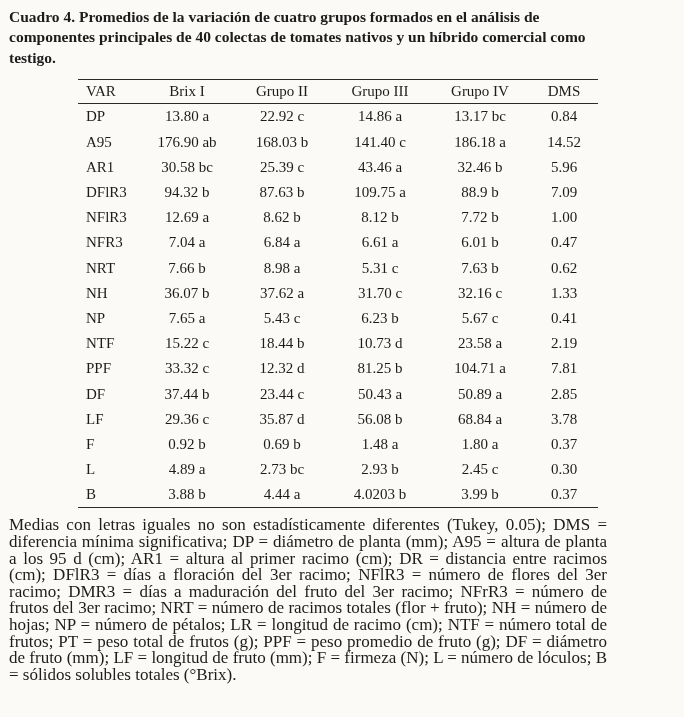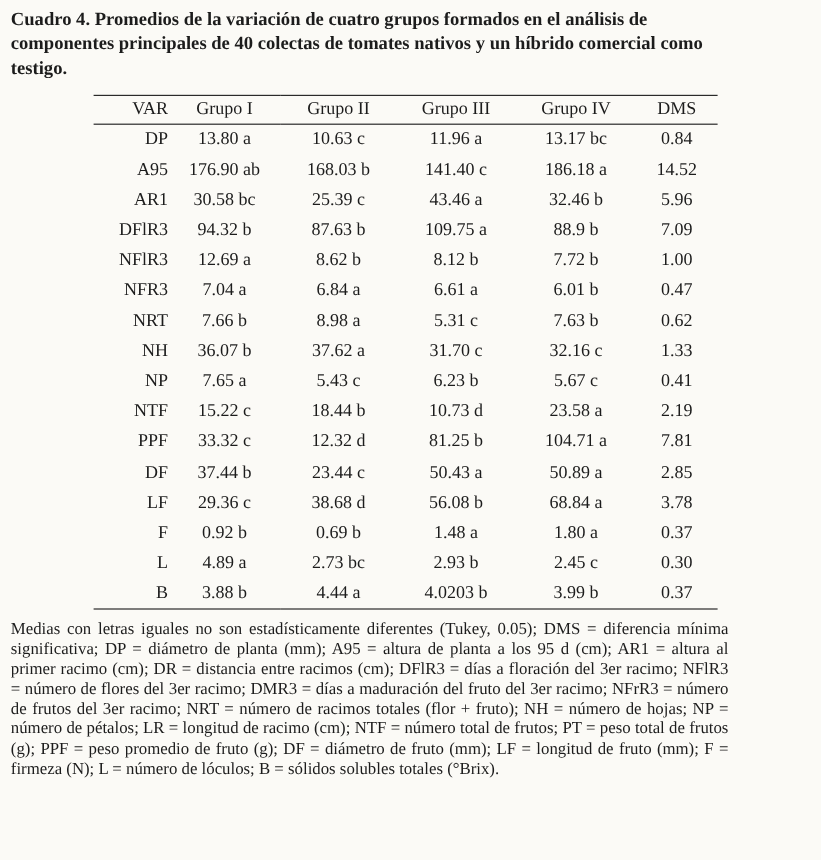--- a/index.html
+++ b/index.html
@@ -32,32 +32,32 @@
   table.data td {
     font-size: 15px;
     font-weight: normal;
     padding: 0;
     text-align: center;
     white-space: nowrap;
   }
   table.data th { height: 23px; }
   table.data td { height: 25.2px; }
   table.data .var-col {
-    text-align: right;
+    text-align: left;
     padding-left: 8px;
   }
   thead tr {
     border-top: 1px solid #2a2a2a;
     border-bottom: 1px solid #2a2a2a;
   }
   tbody tr:last-child {
     border-bottom: 1px solid #2a2a2a;
   }
   .footnote {
-    font-size: 14px;
+    font-size: 17px;
     line-height: 16.6px;
     text-align: justify;
     margin: 9px 16px 0 0;
   }
 </style>
 </head>
 <body>
 
 <div class="page">
 
@@ -68,33 +68,33 @@
       <col style="width:62px">
       <col style="width:94px">
       <col style="width:96px">
       <col style="width:100px">
       <col style="width:100px">
       <col style="width:68px">
     </colgroup>
     <thead>
       <tr>
         <th class="var-col">VAR</th>
-        <th>Grupo I</th>
+        <th>Brix I</th>
         <th>Grupo II</th>
         <th>Grupo III</th>
         <th>Grupo IV</th>
         <th>DMS</th>
       </tr>
     </thead>
     <tbody>
         <tr>
           <td class="var-col">DP</td>
           <td>13.80 a</td>
-          <td>10.63 c</td>
-          <td>11.96 a</td>
+          <td>22.92 c</td>
+          <td>14.86 a</td>
           <td>13.17 bc</td>
           <td>0.84</td>
         </tr>
         <tr>
           <td class="var-col">A95</td>
           <td>176.90 ab</td>
           <td>168.03 b</td>
           <td>141.40 c</td>
           <td>186.18 a</td>
           <td>14.52</td>
@@ -175,21 +175,21 @@
           <td class="var-col">DF</td>
           <td>37.44 b</td>
           <td>23.44 c</td>
           <td>50.43 a</td>
           <td>50.89 a</td>
           <td>2.85</td>
         </tr>
         <tr>
           <td class="var-col">LF</td>
           <td>29.36 c</td>
-          <td>38.68 d</td>
+          <td>35.87 d</td>
           <td>56.08 b</td>
           <td>68.84 a</td>
           <td>3.78</td>
         </tr>
         <tr>
           <td class="var-col">F</td>
           <td>0.92 b</td>
           <td>0.69 b</td>
           <td>1.48 a</td>
           <td>1.80 a</td>

